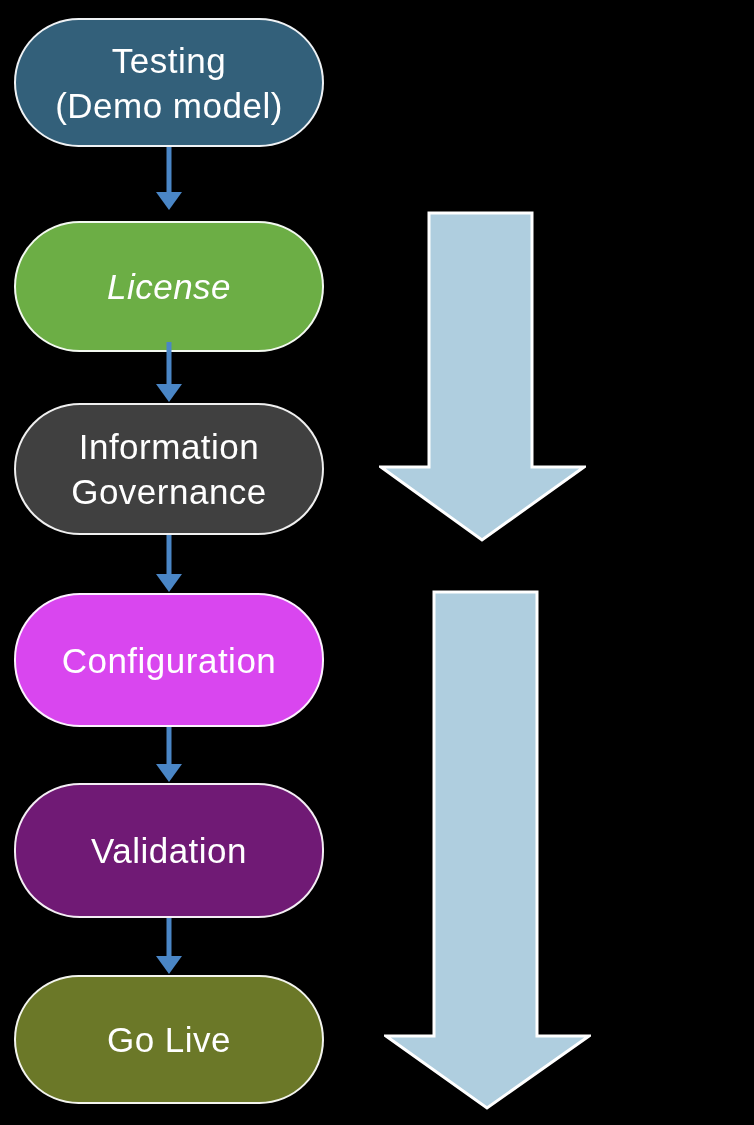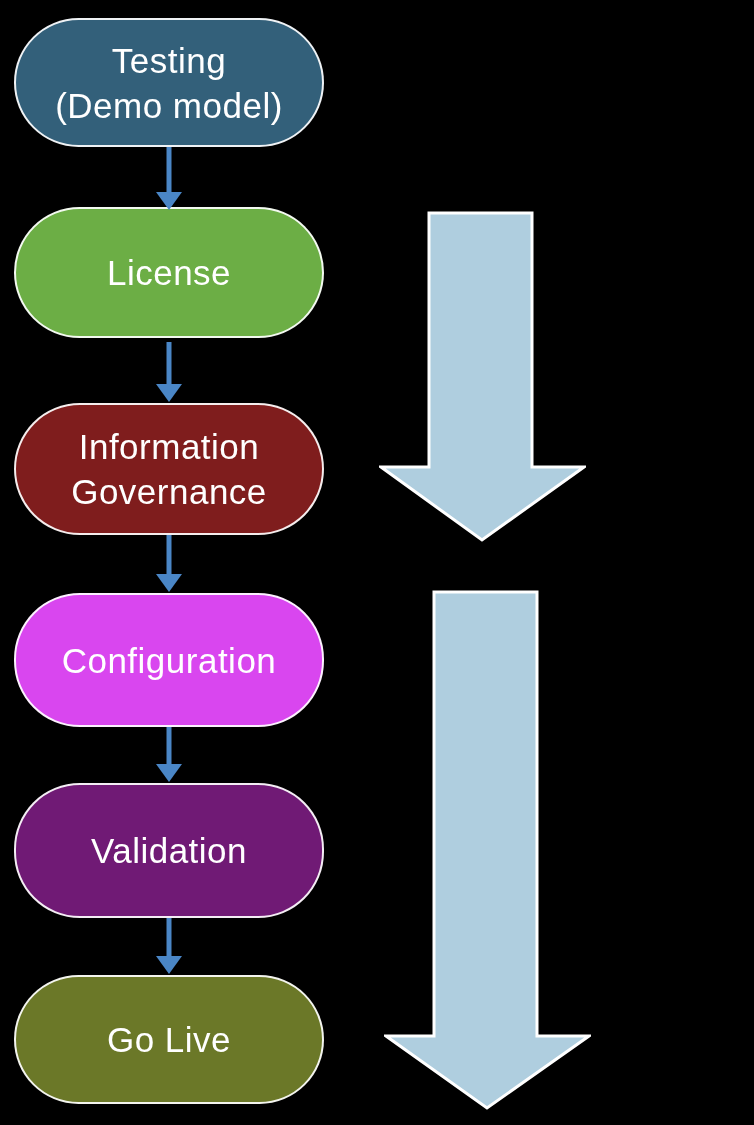--- a/index.html
+++ b/index.html
@@ -46,25 +46,25 @@
 </head>
 <body>
 
 <div id="canvas">
 
   <div class="pill" style="top: 18px; height: 129px; background-color: rgb(51, 96, 122);">
     <span class="label">Testing
 (Demo model)</span>
   </div>
 
-  <div class="pill" style="top: 207px; height: 131px; background-color: rgb(108, 174, 69);">
+  <div class="pill" style="top: 221px; height: 131px; background-color: rgb(108, 174, 69); font-style: italic;">
     <span class="label">License</span>
   </div>
 
-  <div class="pill" style="top: 403px; height: 132px; background-color: #7f1d1d;">
+  <div class="pill" style="top: 403px; height: 132px; background-color: #404040;">
     <span class="label">Information
 Governance</span>
   </div>
 
   <div class="pill" style="top: 593px; height: 134px; background-color: #d946ef;">
     <span class="label">Configuration</span>
   </div>
 
   <div class="pill" style="top: 783px; height: 135px; background-color: #701a75;">
     <span class="label">Validation</span>

